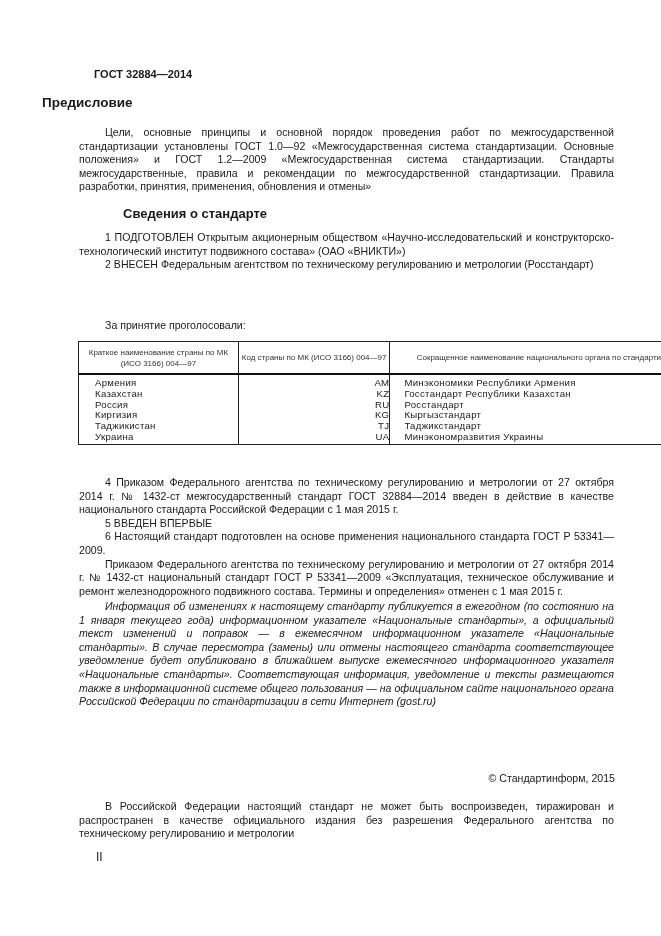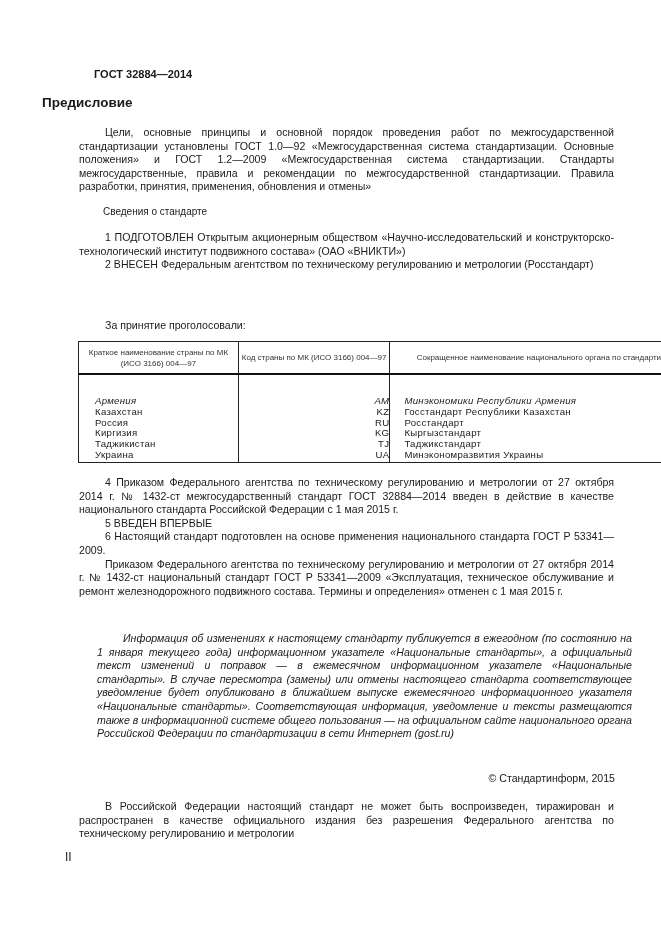--- a/index.html
+++ b/index.html
@@ -31,23 +31,23 @@
       box-sizing: border-box;
     }
     .para {
       left: 79px; width: 535px;
       line-height: 13.6px;
       text-align: justify;
       text-indent: 26px;
     }
     .intro { top: 126px; }
     .section-head {
-      left: 103px; top: 206px;
-      font-weight: normal;
-      font-size: 10px;
+      left: 123px; top: 206px;
+      font-weight: bold;
+      font-size: 13px;
     }
     .items1 { top: 231px; }
     .vote-label { left: 105px; top: 319px; }
     table.vote {
       position: absolute;
       left: 78px; top: 341px;
       width: 632px;
       border-collapse: collapse;
       font-size: 9.6px;
       letter-spacing: 0.3px;
@@ -64,37 +64,36 @@
       letter-spacing: 0;
       color: #333;
     }
     table.vote td {
       border-left: 1px solid #222;
       border-right: 1px solid #222;
       padding: 0 0 0 16px;
       height: 10.8px;
       line-height: 10.8px;
     }
-    table.vote tr.first td { padding-top: 21px; font-style: italic; }
+    table.vote tr.first td { padding-top: 3px; }
     table.vote tr.last td { border-bottom: 1px solid #222; padding-bottom: 1px; }
     table.vote td.code { text-align: right; padding-left: 0; }
     table.vote td.org { padding-left: 14px; }
     .items2 { top: 476px; }
     .info {
-      top: 632px;
+      top: 600px;
       font-style: italic;
       line-height: 13.6px;
-      margin-left: 18px;
     }
     .copyright {
       right: 46px; top: 772px;
       font-size: 10.6px;
     }
     .rights { top: 800px; }
-    .page-num { left: 65px; top: 850px; font-size: 12px; }
+    .page-num { left: 96px; top: 850px; font-size: 12px; }
     .line { display: block; }
   </style>
 </head>
 <body>
 
 <div class="abs header-code">ГОСТ 32884—2014</div>
 
 <div class="abs title">Предисловие</div>
 
 <div class="abs para intro">Цели, основные принципы и основной порядок проведения работ по межгосударственной стандартизации установлены ГОСТ 1.0—92 «Межгосударственная система стандартизации. Основные положения» и ГОСТ 1.2—2009 «Межгосударственная система стандартизации. Стандарты межгосударственные, правила и рекомендации по межгосударственной стандартизации. Правила разработки, принятия, применения, обновления и отмены»</div>

